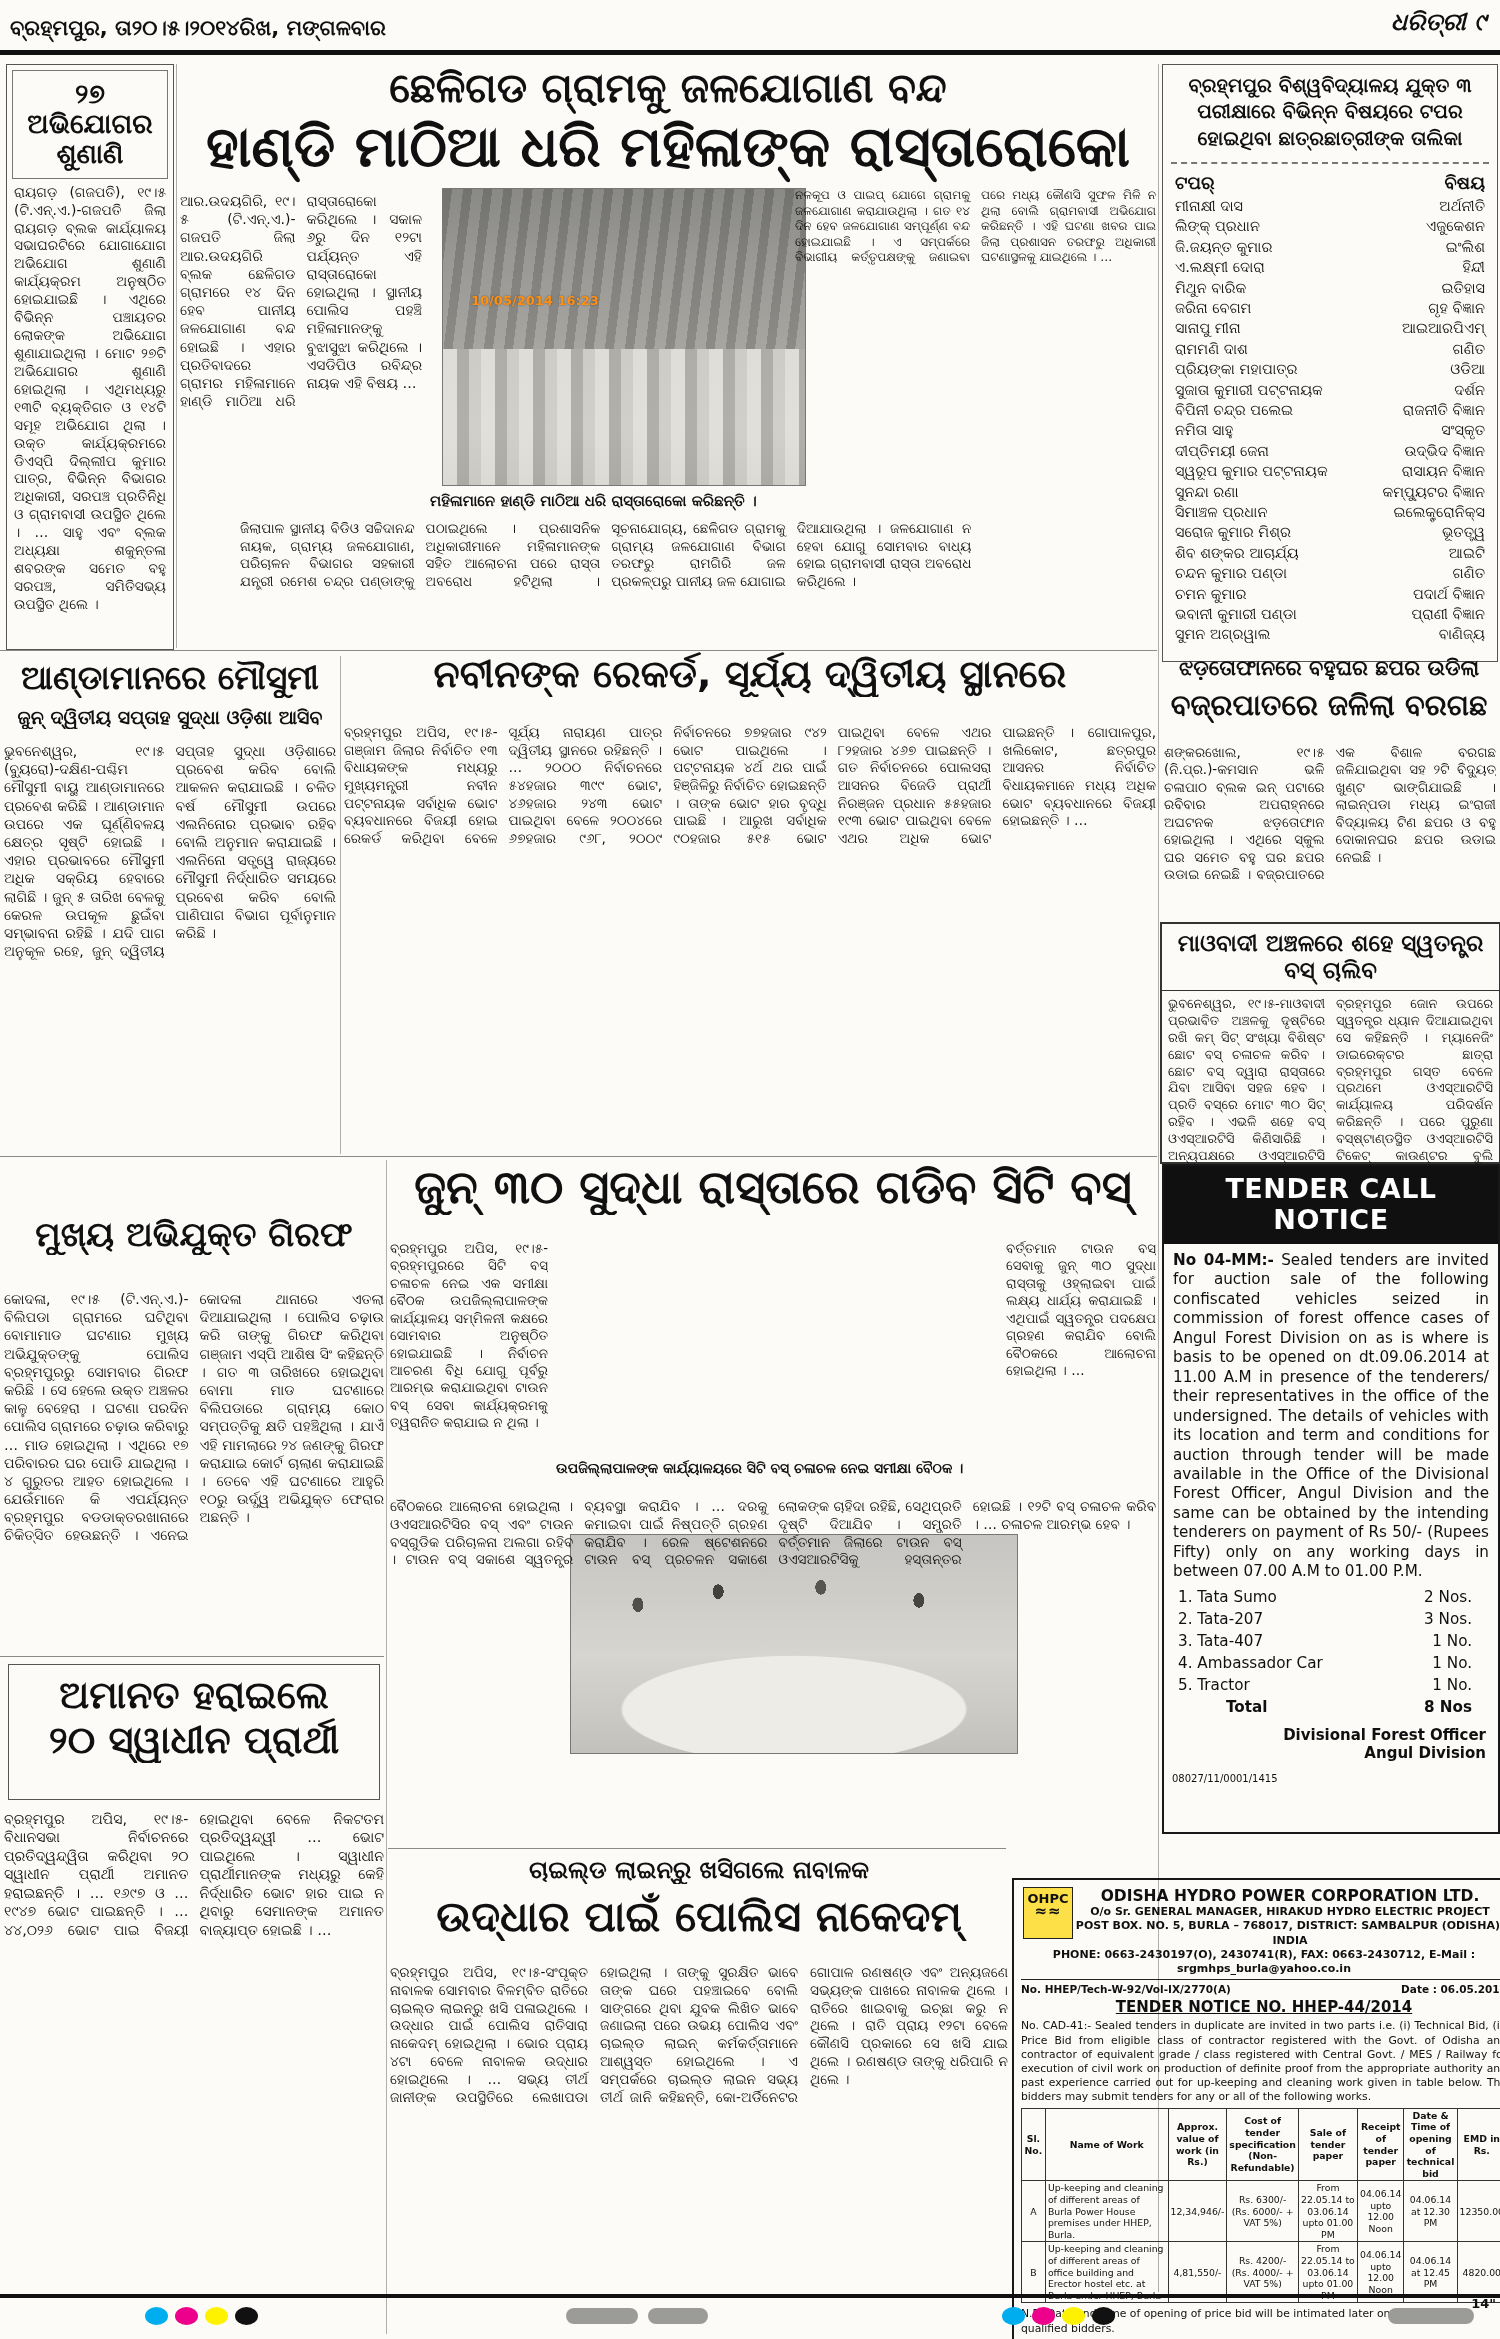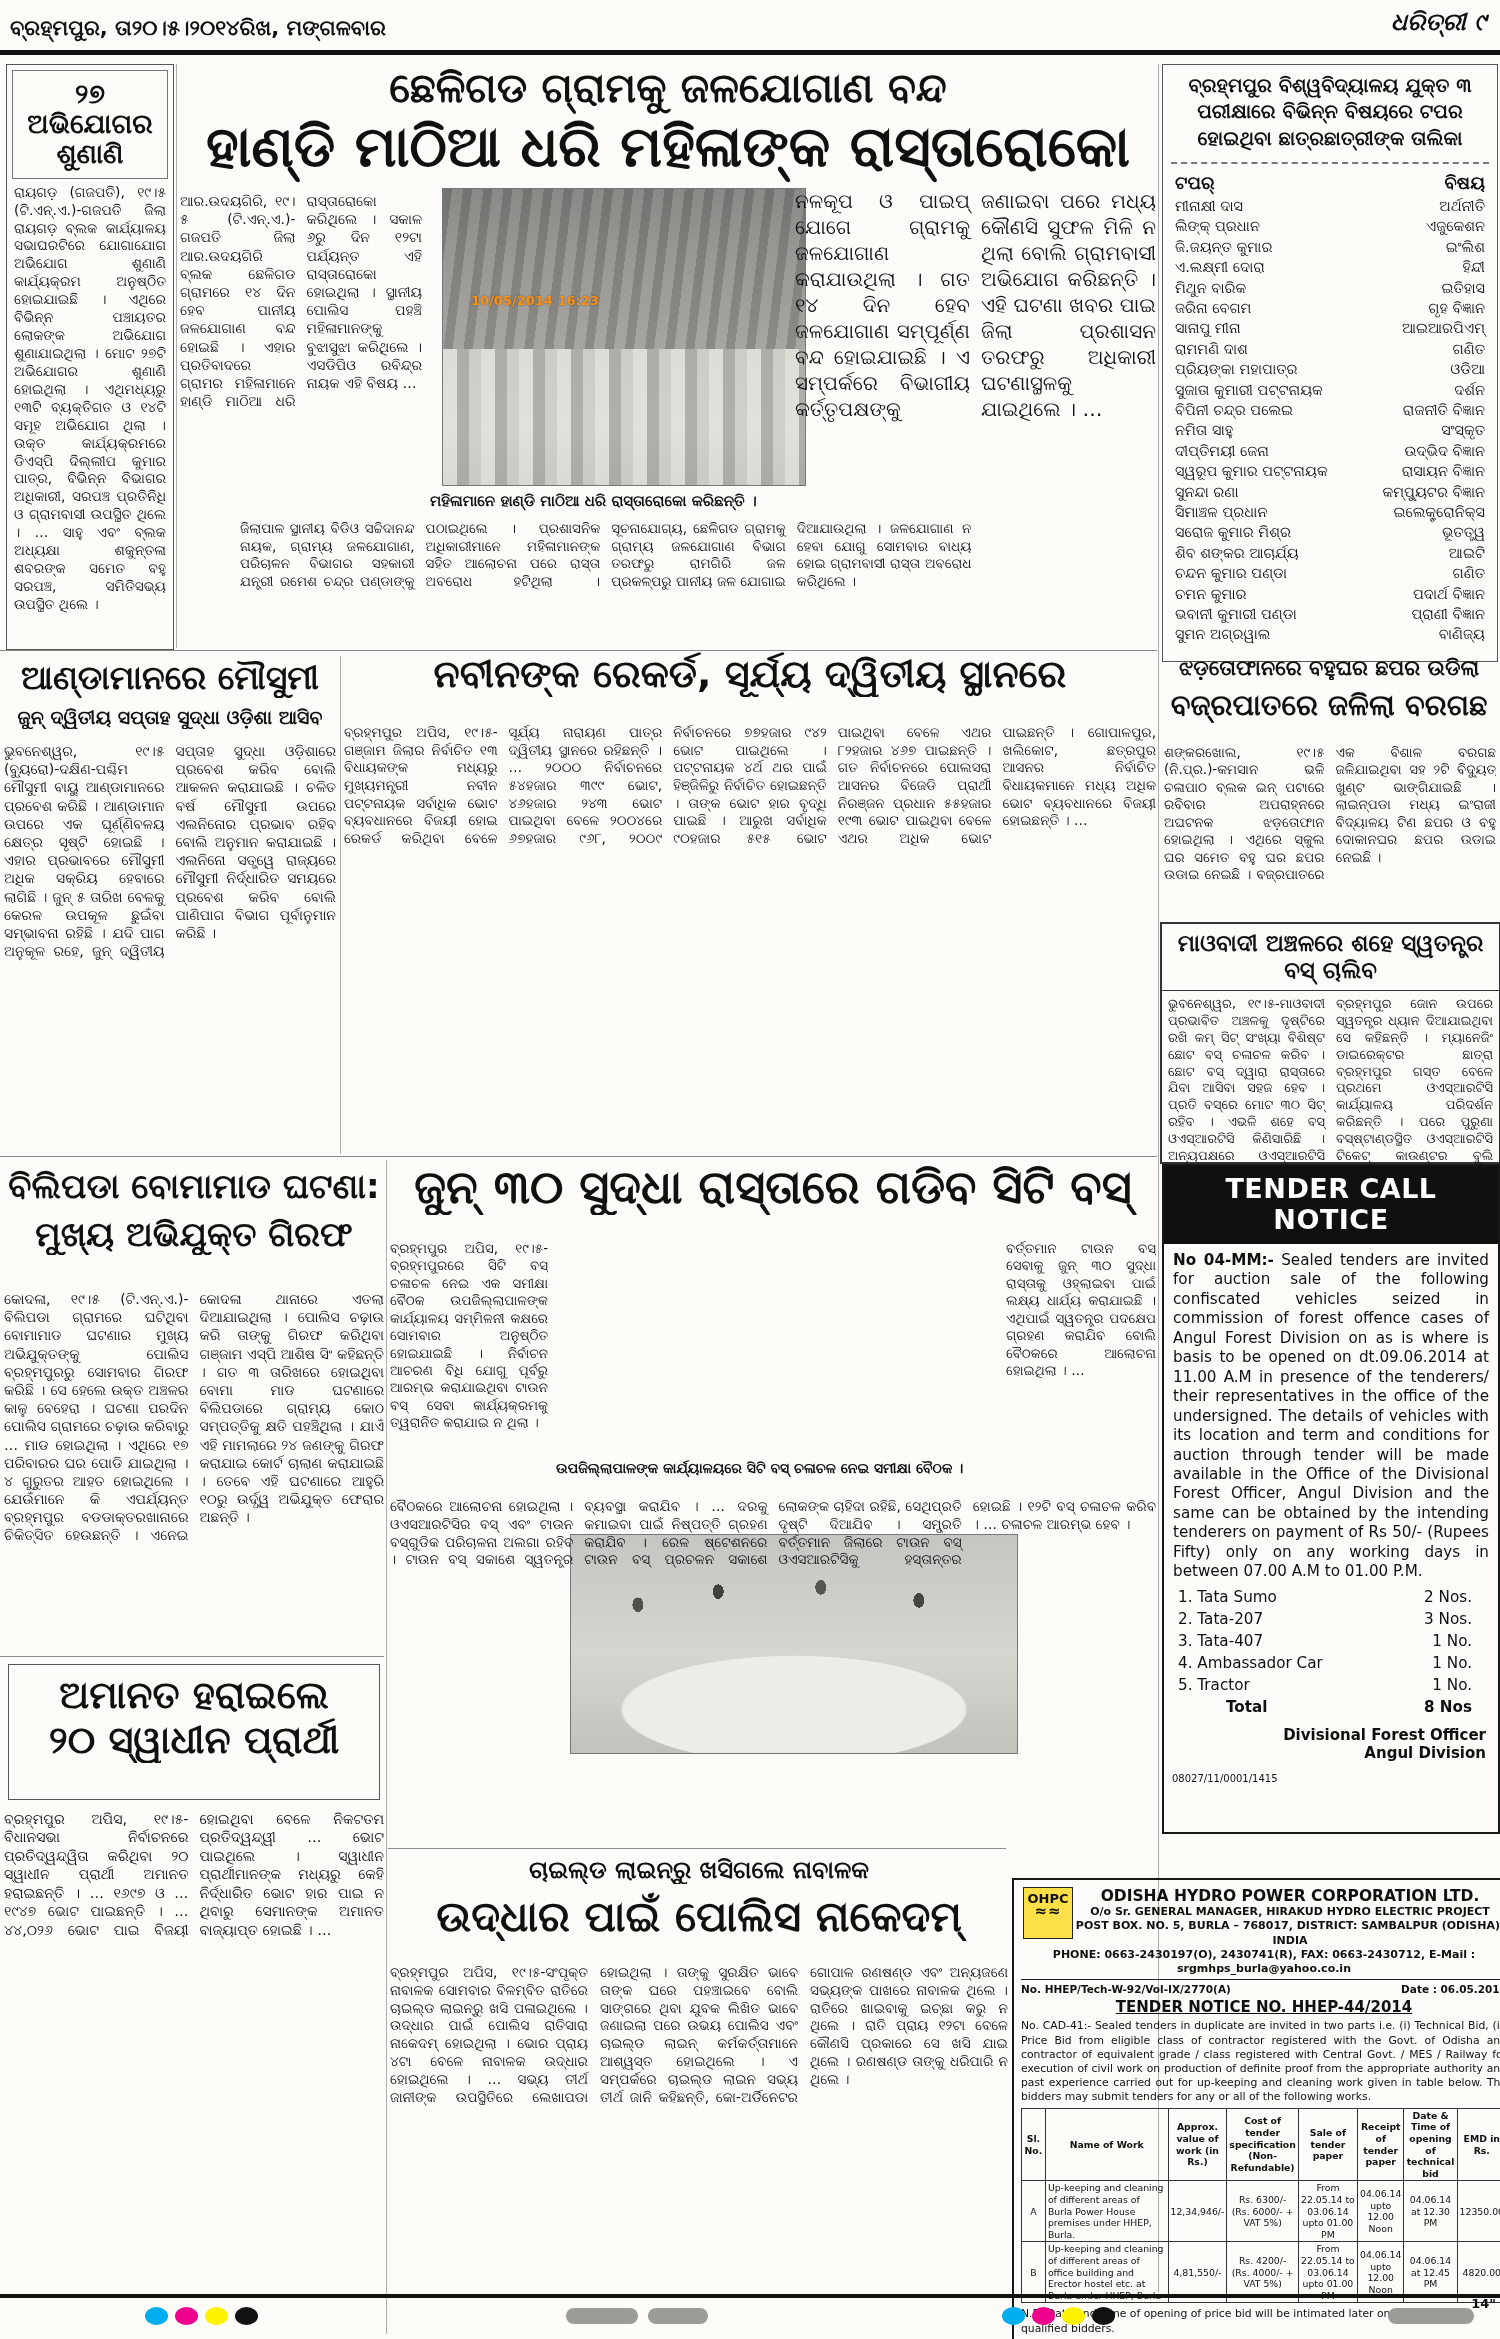--- a/index.html
+++ b/index.html
@@ -87,21 +87,21 @@
   <div class="abs hl" style="left:178px;top:114px;width:980px;height:70px;font-size:56px;">ହାଣ୍ଡି ମାଠିଆ ଧରି ମହିଳାଙ୍କ ରାସ୍ତାରୋକୋ</div>
   <div class="abs bt c2" style="left:180px;top:192px;width:242px;height:316px;font-size:14px;">ଆର.ଉଦୟଗିରି, ୧୯।୫ (ଟି.ଏନ୍.ଏ.)-ଗଜପତି ଜିଲା ଆର.ଉଦୟଗିରି ବ୍ଲକ ଛେଳିଗଡ ଗ୍ରାମରେ ୧୪ ଦିନ ହେବ ପାନୀୟ ଜଳଯୋଗାଣ ବନ୍ଦ ହୋଇଛି । ଏହାର ପ୍ରତିବାଦରେ ଗ୍ରାମର ମହିଳାମାନେ ହାଣ୍ଡି ମାଠିଆ ଧରି ରାସ୍ତାରୋକୋ କରିଥିଲେ । ସକାଳ ୬ରୁ ଦିନ ୧୨ଟା ପର୍ଯ୍ୟନ୍ତ ଏହି ରାସ୍ତାରୋକୋ ହୋଇଥିଲା । ସ୍ଥାନୀୟ ପୋଲିସ ପହଞ୍ଚି ମହିଳାମାନଙ୍କୁ ବୁଝାସୁଝା କରିଥିଲେ । ଏସଡିପିଓ ରବିନ୍ଦ୍ର ନାୟକ ଏହି ବିଷୟ …</div>
 
   <div class="abs photo" style="left:428px;top:188px;width:362px;height:296px;">
     <div class="ph1-top"></div>
     <div class="ph1-bot"></div>
     <span class="stamp">10/05/2014 16:23</span>
   </div>
   <div class="abs cap" style="left:430px;top:492px;width:500px;">ମହିଳାମାନେ ହାଣ୍ଡି ମାଠିଆ ଧରି ରାସ୍ତାରୋକୋ କରିଛନ୍ତି ।</div>
 
-  <div class="abs bt c2" style="left:795px;top:188px;width:361px;height:322px;font-size:20px;">ନଳକୂପ ଓ ପାଇପ୍ ଯୋଗେ ଗ୍ରାମକୁ ଜଳଯୋଗାଣ କରାଯାଉଥିଲା । ଗତ ୧୪ ଦିନ ହେବ ଜଳଯୋଗାଣ ସମ୍ପୂର୍ଣ୍ଣ ବନ୍ଦ ହୋଇଯାଇଛି । ଏ ସମ୍ପର୍କରେ ବିଭାଗୀୟ କର୍ତ୍ତୃପକ୍ଷଙ୍କୁ ଜଣାଇବା ପରେ ମଧ୍ୟ କୌଣସି ସୁଫଳ ମିଳି ନ ଥିଲା ବୋଲି ଗ୍ରାମବାସୀ ଅଭିଯୋଗ କରିଛନ୍ତି । ଏହି ଘଟଣା ଖବର ପାଇ ଜିଲା ପ୍ରଶାସନ ତରଫରୁ ଅଧିକାରୀ ଘଟଣାସ୍ଥଳକୁ ଯାଇଥିଲେ । …</div>
+  <div class="abs bt c2" style="left:795px;top:188px;width:361px;height:322px;font-size:12px;">ନଳକୂପ ଓ ପାଇପ୍ ଯୋଗେ ଗ୍ରାମକୁ ଜଳଯୋଗାଣ କରାଯାଉଥିଲା । ଗତ ୧୪ ଦିନ ହେବ ଜଳଯୋଗାଣ ସମ୍ପୂର୍ଣ୍ଣ ବନ୍ଦ ହୋଇଯାଇଛି । ଏ ସମ୍ପର୍କରେ ବିଭାଗୀୟ କର୍ତ୍ତୃପକ୍ଷଙ୍କୁ ଜଣାଇବା ପରେ ମଧ୍ୟ କୌଣସି ସୁଫଳ ମିଳି ନ ଥିଲା ବୋଲି ଗ୍ରାମବାସୀ ଅଭିଯୋଗ କରିଛନ୍ତି । ଏହି ଘଟଣା ଖବର ପାଇ ଜିଲା ପ୍ରଶାସନ ତରଫରୁ ଅଧିକାରୀ ଘଟଣାସ୍ଥଳକୁ ଯାଇଥିଲେ । …</div>
   <div class="abs bt c5" style="left:240px;top:520px;width:917px;height:126px;font-size:13.5px;">ଜିଲାପାଳ ସ୍ଥାନୀୟ ବିଡିଓ ସଚ୍ଚିଦାନନ୍ଦ ନାୟକ, ଗ୍ରାମ୍ୟ ଜଳଯୋଗାଣ, ପରିଚାଳନ ବିଭାଗର ସହକାରୀ ଯନ୍ତ୍ରୀ ରମେଶ ଚନ୍ଦ୍ର ପଣ୍ଡାଙ୍କୁ ପଠାଇଥିଲେ । ପ୍ରଶାସନିକ ଅଧିକାରୀମାନେ ମହିଳାମାନଙ୍କ ସହିତ ଆଲୋଚନା ପରେ ରାସ୍ତା ଅବରୋଧ ହଟିଥିଲା । ସୂଚନାଯୋଗ୍ୟ, ଛେଳିଗଡ ଗ୍ରାମକୁ ଗ୍ରାମ୍ୟ ଜଳଯୋଗାଣ ବିଭାଗ ତରଫରୁ ରାମଗିରି ଜଳ ପ୍ରକଳ୍ପରୁ ପାନୀୟ ଜଳ ଯୋଗାଇ ଦିଆଯାଉଥିଲା । ଜଳଯୋଗାଣ ନ ହେବା ଯୋଗୁ ସୋମବାର ବାଧ୍ୟ ହୋଇ ଗ୍ରାମବାସୀ ରାସ୍ତା ଅବରୋଧ କରିଥିଲେ ।</div>
 
   <div class="abs box" style="left:1162px;top:64px;width:334px;height:596px;">
     <div class="hl" style="font-size:19.5px;line-height:1.35;padding:8px 6px 4px;">ବ୍ରହ୍ମପୁର ବିଶ୍ୱବିଦ୍ୟାଳୟ ଯୁକ୍ତ ୩ ପରୀକ୍ଷାରେ ବିଭିନ୍ନ ବିଷୟରେ ଟପର ହୋଇଥିବା ଛାତ୍ରଛାତ୍ରୀଙ୍କ ତାଲିକା</div>
     <div class="dash"></div>
     <div class="t-head">
       <span>ଟପର୍</span>
       <span>ବିଷୟ</span>
     </div>
     <div>
@@ -235,21 +235,20 @@
   <div class="abs bt c2" style="left:1164px;top:744px;width:332px;height:170px;font-size:13.4px;">ଶଙ୍କରଖୋଲ, ୧୯।୫ (ନି.ପ୍ର.)-କମସାନ ଭଳି ଚଳାପାଠ ବ୍ଲକ ଇନ୍ ପଟାରେ ରବିବାର ଅପରାହ୍ନରେ ଅଘଟନକ ଝଡ଼ତୋଫାନ ହୋଇଥିଲା । ଏଥିରେ ସ୍କୁଲ ଘର ସମେତ ବହୁ ଘର ଛପର ଉଡାଇ ନେଇଛି । ବଜ୍ରପାତରେ ଏକ ବିଶାଳ ବରଗଛ ଜଳିଯାଇଥିବା ସହ ୨ଟି ବିଦ୍ୟୁତ୍ ଖୁଣ୍ଟ ଭାଙ୍ଗିଯାଇଛି । ଲାଇନ୍‌ପଡା ମଧ୍ୟ ଇଂରାଜୀ ବିଦ୍ୟାଳୟ ଟିଣ ଛପର ଓ ବହୁ ଦୋକାନଘର ଛପର ଉଡାଇ ନେଇଛି ।</div>
 
   <div class="abs" style="left:1160px;top:922px;width:337px;height:238px;border:2px solid #333;">
     <div class="hl" style="font-size:23px;padding:6px 2px;border-bottom:1.5px solid #333;">ମାଓବାଦୀ ଅଞ୍ଚଳରେ ଶହେ ସ୍ୱତନ୍ତ୍ର ବସ୍ ଚାଲିବ</div>
     <div class="bt c2" style="margin:5px 6px;font-size:13px;height:170px;">ଭୁବନେଶ୍ୱର, ୧୯।୫-ମାଓବାଦୀ ପ୍ରଭାବିତ ଅଞ୍ଚଳକୁ ଦୃଷ୍ଟିରେ ରଖି କମ୍ ସିଟ୍ ସଂଖ୍ୟା ବିଶିଷ୍ଟ ଛୋଟ ବସ୍ ଚଳାଚଳ କରିବ । ଛୋଟ ବସ୍ ଦ୍ୱାରା ରାସ୍ତାରେ ଯିବା ଆସିବା ସହଜ ହେବ । ପ୍ରତି ବସ୍‌ରେ ମୋଟ ୩୦ ସିଟ୍ ରହିବ । ଏଭଳି ଶହେ ବସ୍ ଓଏସ୍ଆରଟିସି କିଣିସାରିଛି । ଅନ୍ୟପକ୍ଷରେ ଓଏସ୍ଆରଟିସି ବ୍ରହ୍ମପୁର ଜୋନ ଉପରେ ସ୍ୱତନ୍ତ୍ର ଧ୍ୟାନ ଦିଆଯାଇଥିବା ସେ କହିଛନ୍ତି । ମ୍ୟାନେଜିଂ ଡାଇରେକ୍ଟର ଛାତ୍ରା ବ୍ରହ୍ମପୁର ଗସ୍ତ ବେଳେ ପ୍ରଥମେ ଓଏସ୍ଆରଟିସି କାର୍ଯ୍ୟାଳୟ ପରିଦର୍ଶନ କରିଛନ୍ତି । ପରେ ପୁରୁଣା ବସ୍‌ଷ୍ଟାଣ୍ଡସ୍ଥିତ ଓଏସ୍ଆରଟିସି ଟିକେଟ୍ କାଉଣ୍ଟର ବୁଲି ଦେଖିଛନ୍ତି । ଗସ୍ତ ବେଳେ ତାଙ୍କ ସହ ଅନ୍ୟ ଉଚ୍ଚପଦାଧିକାରୀମାନେ ଉପସ୍ଥିତ ଥିଲେ ।</div>
   </div>
 
   <div class="abs hline" style="left:0;top:1156px;width:1157px;"></div>
   <div class="abs vline" style="left:386px;top:1160px;height:1174px;"></div>
 
-  <div class="abs hl" style="left:4px;top:1166px;width:380px;font-size:34px;">ବିଲିପଡା ବୋମାମାଡ ଘଟଣା:</div>
   <div class="abs hl" style="left:4px;top:1214px;width:380px;font-size:34px;">ମୁଖ୍ୟ ଅଭିଯୁକ୍ତ ଗିରଫ</div>
   <div class="abs bt c2" style="left:4px;top:1290px;width:380px;height:360px;font-size:14px;">କୋଦଳା, ୧୯।୫ (ଟି.ଏନ୍.ଏ.)-ବିଲିପଡା ଗ୍ରାମରେ ଘଟିଥିବା ବୋମାମାଡ ଘଟଣାର ମୁଖ୍ୟ ଅଭିଯୁକ୍ତଙ୍କୁ ପୋଲିସ ବ୍ରହ୍ମପୁରରୁ ସୋମବାର ଗିରଫ କରିଛି । ସେ ହେଲେ ଉକ୍ତ ଅଞ୍ଚଳର କାଳୁ ବେହେରା । ଘଟଣା ପରଦିନ ପୋଲିସ ଗ୍ରାମରେ ଚଢ଼ାଉ କରିବାରୁ … ମାଡ ହୋଇଥିଲା । ଏଥିରେ ୧୭ ପରିବାରର ଘର ପୋଡି ଯାଇଥିଲା । ୪ ଗୁରୁତର ଆହତ ହୋଇଥିଲେ । ଯେଉଁମାନେ କି ଏପର୍ଯ୍ୟନ୍ତ ବ୍ରହ୍ମପୁର ବଡଡାକ୍ତରଖାନାରେ ଚିକିତ୍ସିତ ହେଉଛନ୍ତି । ଏନେଇ କୋଦଳା ଥାନାରେ ଏତଲା ଦିଆଯାଇଥିଲା । ପୋଲିସ ଚଢ଼ାଉ କରି ତାଙ୍କୁ ଗିରଫ କରିଥିବା ଗଞ୍ଜାମ ଏସ୍‌ପି ଆଶିଷ ସିଂ କହିଛନ୍ତି । ଗତ ୩ ତାରିଖରେ ହୋଇଥିବା ବୋମା ମାଡ ଘଟଣାରେ ବିଲିପଡାରେ ଗ୍ରାମ୍ୟ କୋଠ ସମ୍ପତ୍ତିକୁ କ୍ଷତି ପହଞ୍ଚିଥିଲା । ଯାଏଁ ଏହି ମାମଲାରେ ୨୪ ଜଣଙ୍କୁ ଗିରଫ କରାଯାଇ କୋର୍ଟ ଚାଲାଣ କରାଯାଇଛି । ତେବେ ଏହି ଘଟଣାରେ ଆହୁରି ୧୦ରୁ ଉର୍ଦ୍ଧ୍ୱ ଅଭିଯୁକ୍ତ ଫେରାର ଅଛନ୍ତି ।</div>
 
   <div class="abs hl" style="left:390px;top:1160px;width:766px;font-size:46px;">ଜୁନ୍ ୩୦ ସୁଦ୍ଧା ରାସ୍ତାରେ ଗଡିବ ସିଟି ବସ୍</div>
   <div class="abs bt" style="left:390px;top:1240px;width:158px;height:250px;font-size:13.4px;">ବ୍ରହ୍ମପୁର ଅପିସ, ୧୯।୫-ବ୍ରହ୍ମପୁରରେ ସିଟି ବସ୍ ଚଳାଚଳ ନେଇ ଏକ ସମୀକ୍ଷା ବୈଠକ ଉପଜିଲ୍ଲାପାଳଙ୍କ କାର୍ଯ୍ୟାଳୟ ସମ୍ମିଳନୀ କକ୍ଷରେ ସୋମବାର ଅନୁଷ୍ଠିତ ହୋଇଯାଇଛି । ନିର୍ବାଚନ ଆଚରଣ ବିଧି ଯୋଗୁ ପୂର୍ବରୁ ଆରମ୍ଭ କରାଯାଇଥିବା ଟାଉନ ବସ୍ ସେବା କାର୍ଯ୍ୟକ୍ରମକୁ ତ୍ୱରାନିତ କରାଯାଇ ନ ଥିଲା ।</div>
   <div class="abs photo ph2" style="left:556px;top:1236px;width:446px;height:218px;"></div>
   <div class="abs cap" style="left:556px;top:1460px;width:446px;font-size:14px;">ଉପଜିଲ୍ଲାପାଳଙ୍କ କାର୍ଯ୍ୟାଳୟରେ ସିଟି ବସ୍ ଚଳାଚଳ ନେଇ ସମୀକ୍ଷା ବୈଠକ ।</div>
   <div class="abs bt" style="left:1006px;top:1240px;width:150px;height:250px;font-size:13.4px;">ବର୍ତ୍ତମାନ ଟାଉନ ବସ୍ ସେବାକୁ ଜୁନ୍ ୩୦ ସୁଦ୍ଧା ରାସ୍ତାକୁ ଓହ୍ଲାଇବା ପାଇଁ ଲକ୍ଷ୍ୟ ଧାର୍ଯ୍ୟ କରାଯାଇଛି । ଏଥିପାଇଁ ସ୍ୱତନ୍ତ୍ର ପଦକ୍ଷେପ ଗ୍ରହଣ କରାଯିବ ବୋଲି ବୈଠକରେ ଆଲୋଚନା ହୋଇଥିଲା । …</div>
   <div class="abs bt c4" style="left:390px;top:1498px;width:766px;height:346px;font-size:13.7px;">ବୈଠକରେ ଆଲୋଚନା ହୋଇଥିଲା । ଓଏସଆରଟିସିର ବସ୍ ଏବଂ ଟାଉନ ବସ୍‌ଗୁଡିକ ପରିଚାଳନା ଅଲଗା ରହିବ । ଟାଉନ ବସ୍ ସକାଶେ ସ୍ୱତନ୍ତ୍ର ବ୍ୟବସ୍ଥା କରାଯିବ । … ଦରକୁ କମାଇବା ପାଇଁ ନିଷ୍ପତ୍ତି ଗ୍ରହଣ କରାଯିବ । ରେଳ ଷ୍ଟେଶନରେ ଟାଉନ ବସ୍ ପ୍ରଚଳନ ସକାଶେ ଲୋକଙ୍କ ଚାହିଦା ରହିଛି, ସେଥିପ୍ରତି ଦୃଷ୍ଟି ଦିଆଯିବ । ସମ୍ପ୍ରତି ବର୍ତ୍ତମାନ ଜିଲାରେ ଟାଉନ ବସ୍ ଓଏସଆରଟିସିକୁ ହସ୍ତାନ୍ତର ହୋଇଛି । ୧୨ଟି ବସ୍ ଚଳାଚଳ କରିବ । … ଚଳାଚଳ ଆରମ୍ଭ ହେବ ।</div>
 

